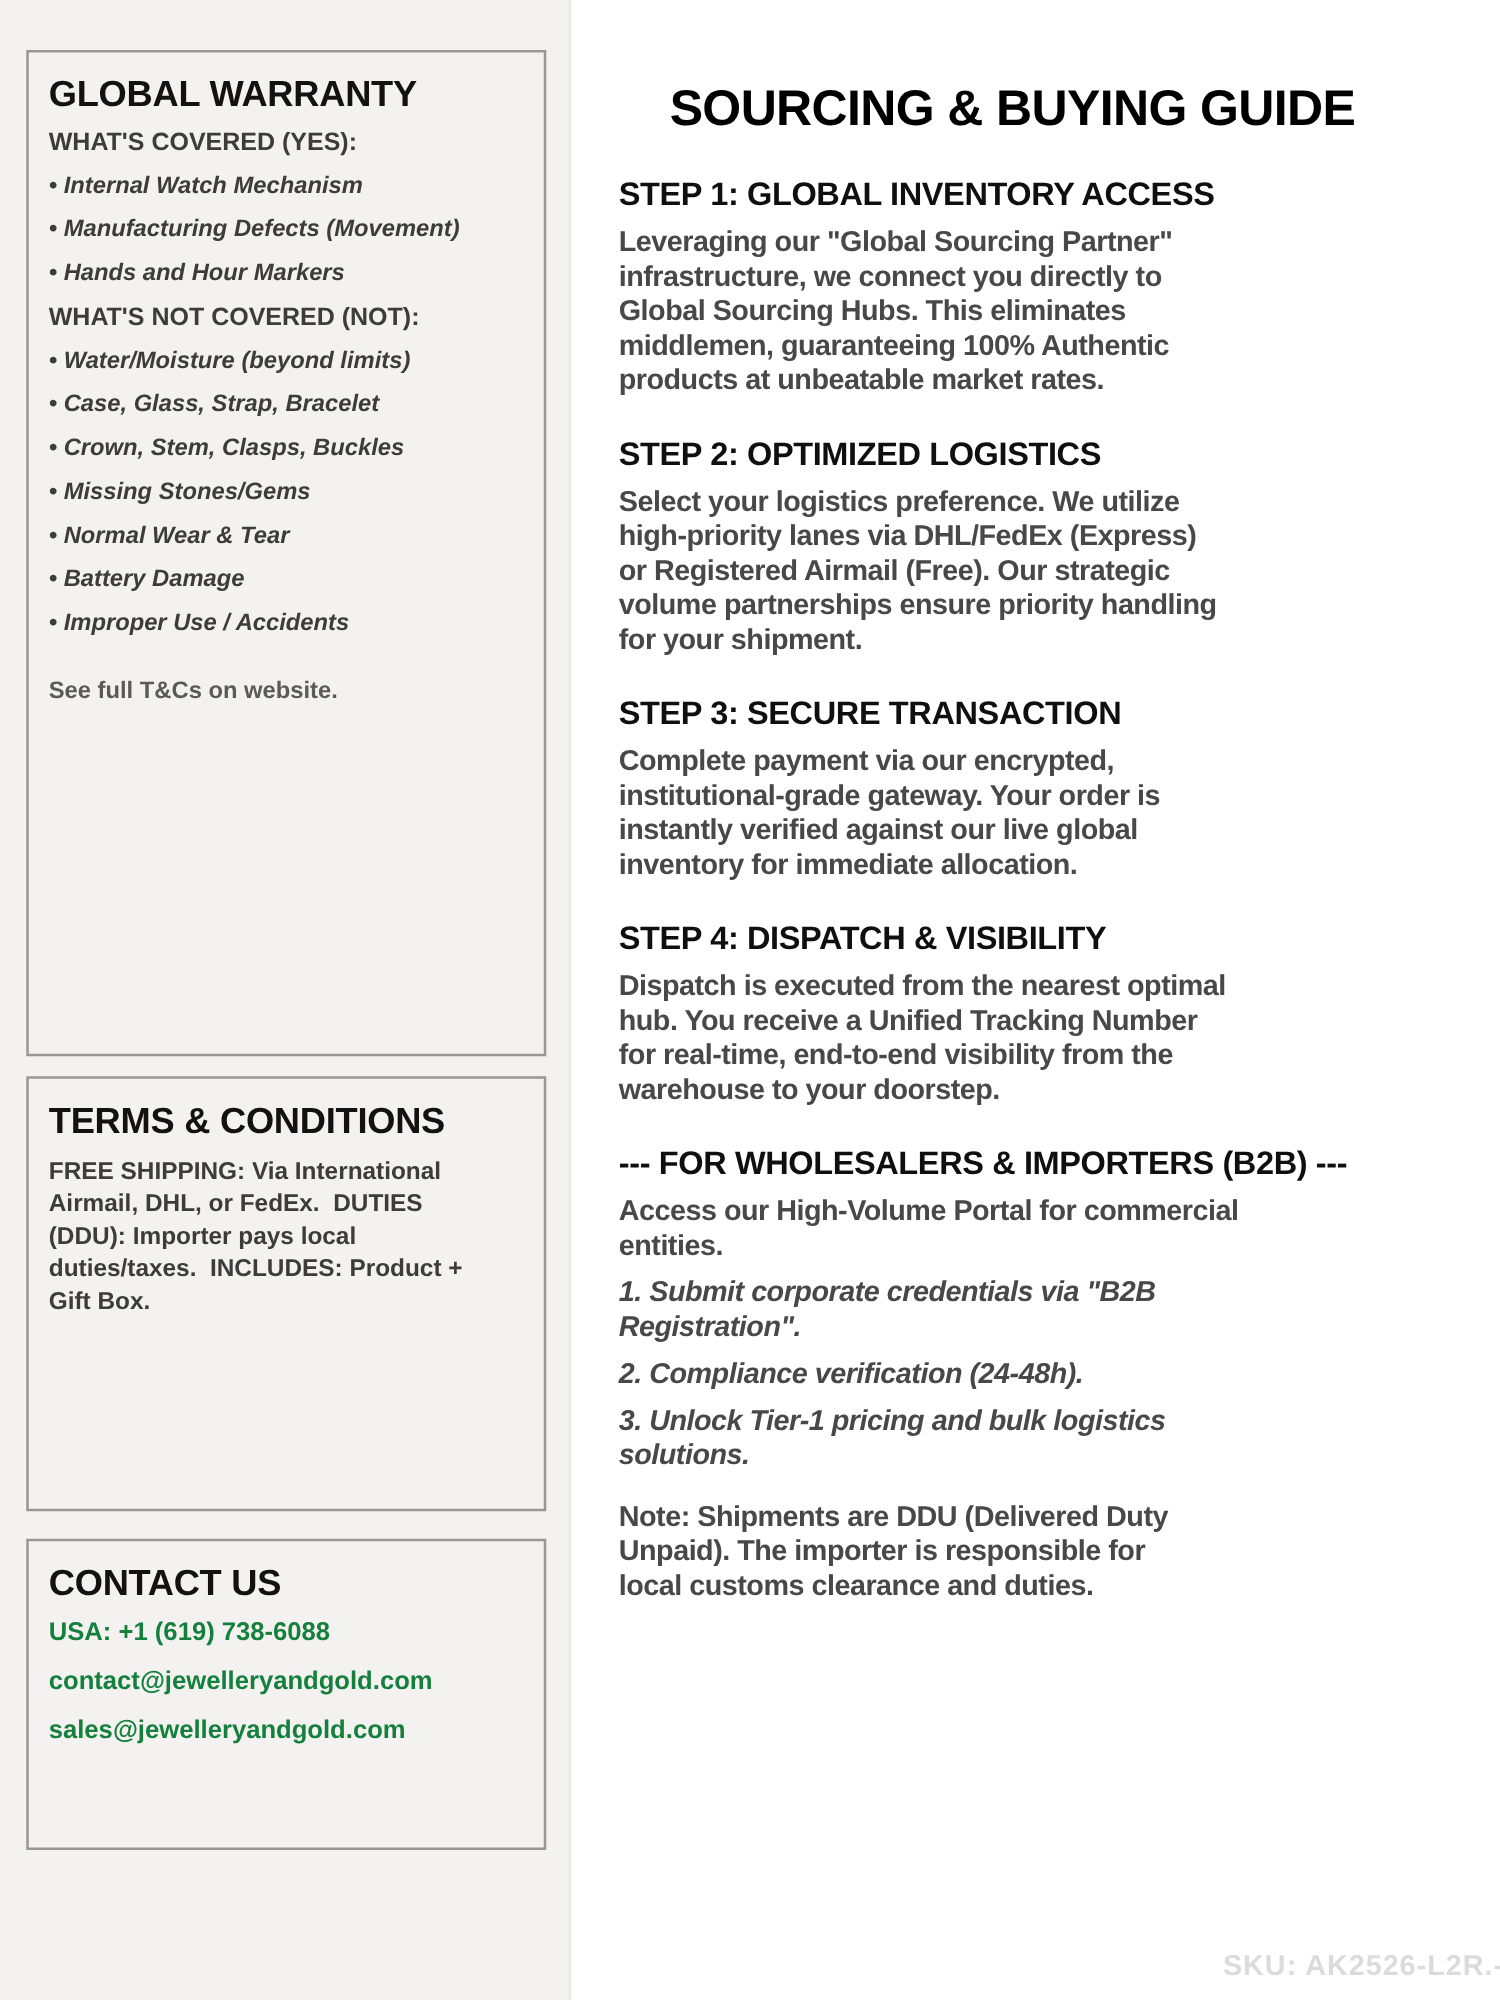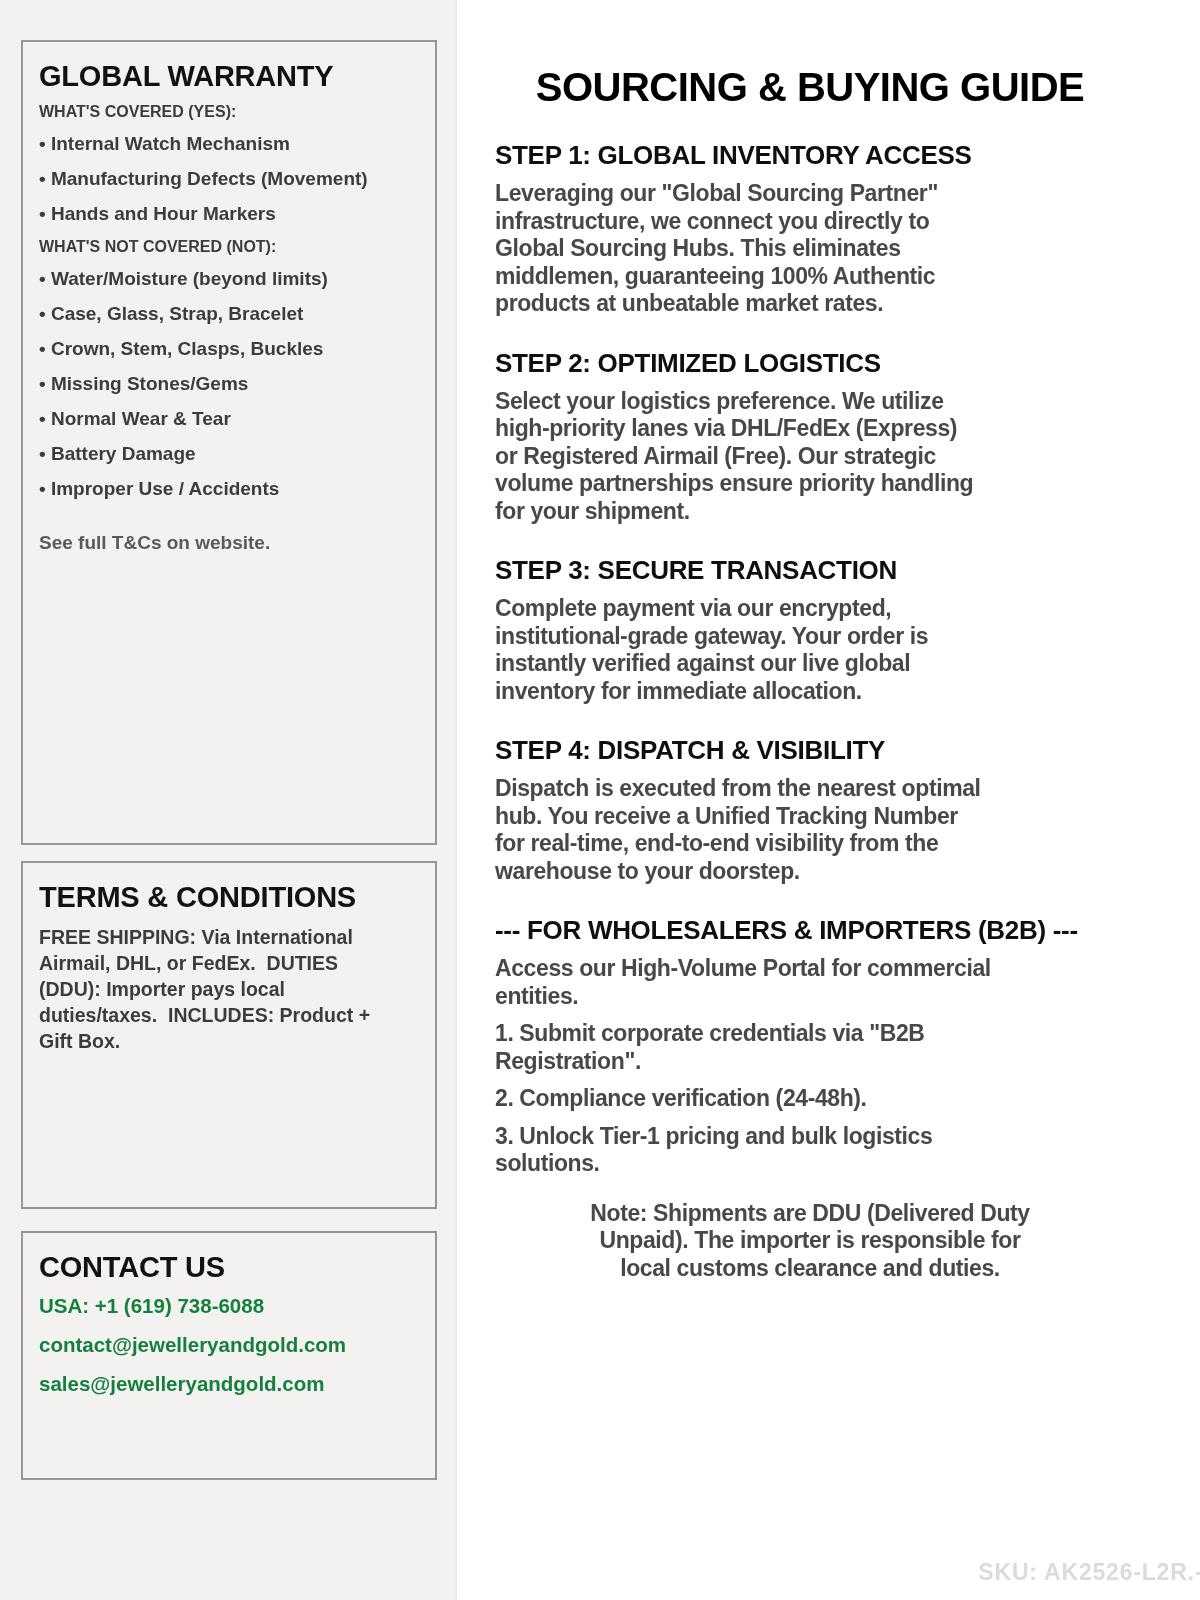--- a/index.html
+++ b/index.html
@@ -37,29 +37,29 @@
 
   .box-title {
     margin: 4px 0 10px;
     font-size: 29px;
     font-weight: 800;
     letter-spacing: -0.2px;
     color: #121212;
   }
   .sub-heading {
     margin: 0 0 12px;
-    font-size: 16px;
+    font-size: 20px;
     font-weight: 700;
     color: #3c3c3c;
   }
   .sub-heading.second { }
 
   ul.bullet-list, ul.para-list {
     list-style: none;
-    margin: 0; padding: 0;
+    margin: 0; padding: 0; font-style: italic;
   }
   ul.bullet-list li {
     font-size: 19px;
     font-weight: 700;
     color: #3c3c3c;
     line-height: 22px;
     margin-bottom: 13px;
     white-space: pre-wrap;
   }
   ul.bullet-list li::before { content: "• "; }
@@ -112,21 +112,21 @@
     margin: 0;
     font-size: 23px;
     font-weight: 700;
     letter-spacing: -0.4px;
     color: #484848;
     line-height: 27.5px;
     white-space: pre-wrap;
   }
   .b2b-intro { margin-top: 0; }
   ul.para-list li { margin-top: 10px; }
-  .b2b-note { margin-top: 22px; text-align: center; }
+  .b2b-note { margin-top: 22px; }
 
   .sku {
     position: absolute;
     right: -12px;
     bottom: 14px;
     font-size: 23px;
     font-weight: 700;
     letter-spacing: 0.8px;
     color: #dbdbdb;
     white-space: nowrap;

